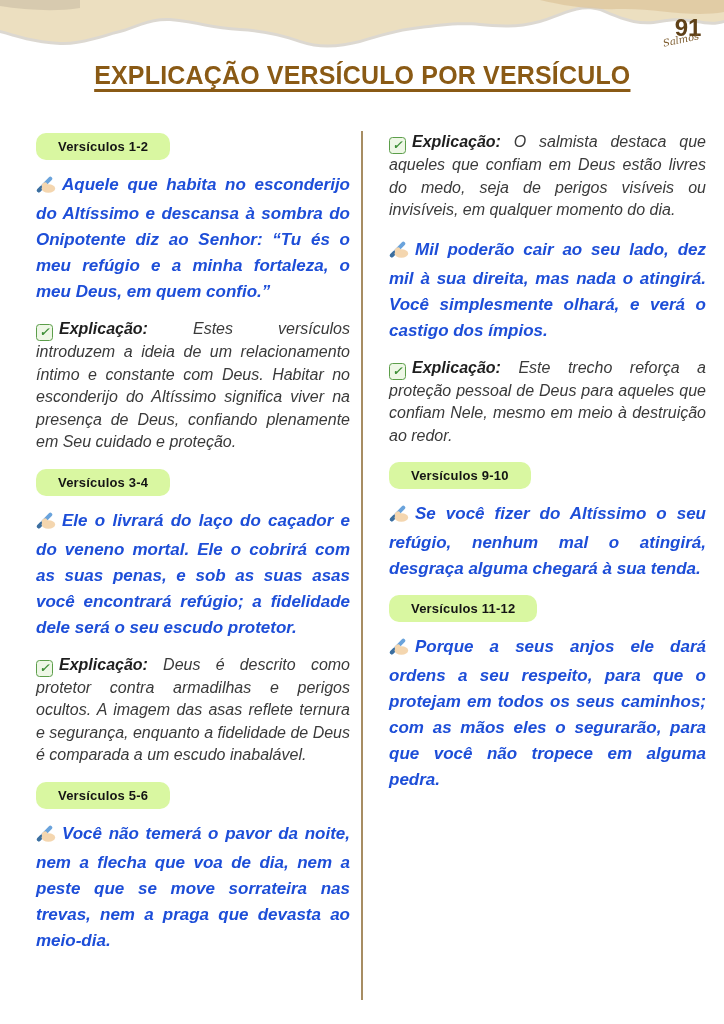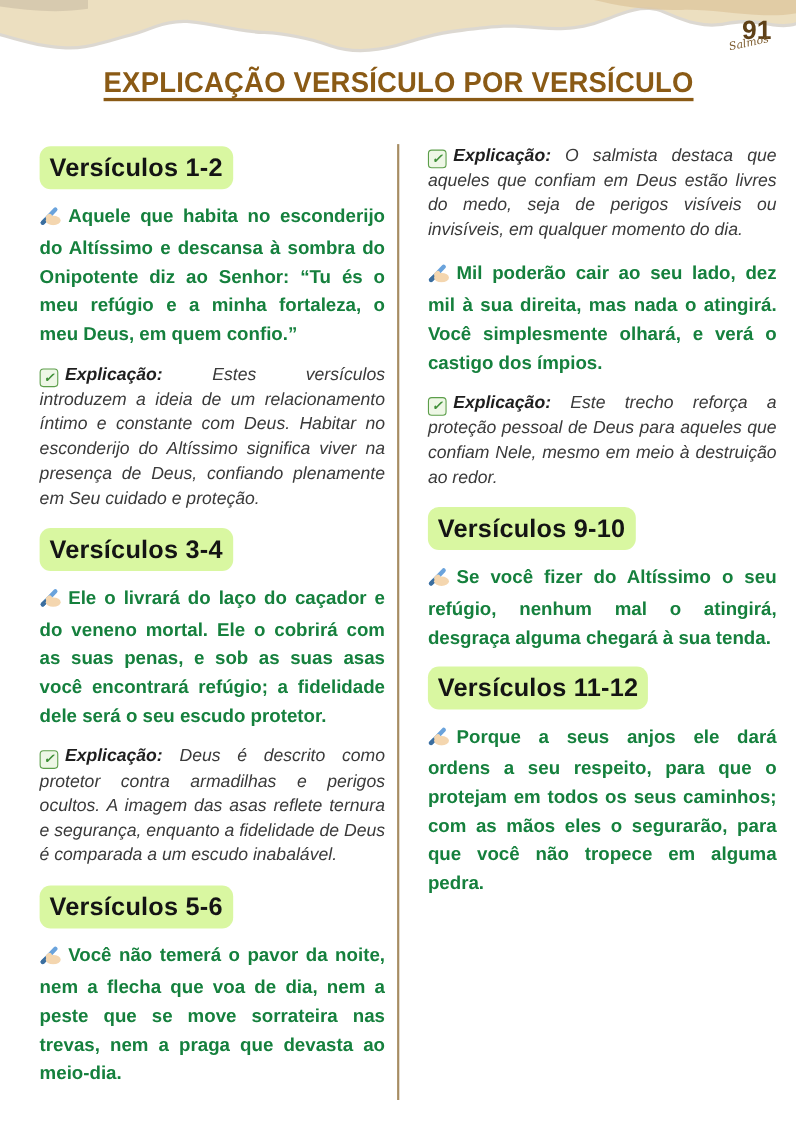--- a/index.html
+++ b/index.html
@@ -27,27 +27,27 @@
 
   
   .divider{position:absolute;left:361px;top:131px;width:2px;height:869px;background:#a78d63;}
   .col{position:absolute;top:131px;}
   .col-left{left:36px;width:314px;}
   .col-right{left:389px;width:317px;}
 
   
   .block-header{margin:2px 0 12px 0;}
   .badge{
-    display:inline-block;background:#d9f7a1;border-radius:10px;padding:6px 9px;
-    font-size:23px;font-weight:bold;color:#141414;letter-spacing:0.2px;
+    display:inline-block;background:#d9f7a1;border-radius:10px;padding:6px 22px;
+    font-size:13px;font-weight:bold;color:#141414;letter-spacing:0.2px;
   }
 
   
   .verse{
-    margin:0 0 13px 0;text-align:justify;color:#15803d;font-weight:bold;
+    margin:0 0 13px 0;text-align:justify;color:#1d4ed8;font-weight:bold;font-style:italic;
     font-size:17px;line-height:26px;
   }
   .wh{display:inline-block;vertical-align:-3px;margin-right:5px;font-style:normal;}
 
   
   .expl{
     margin:0 0 15px 0;text-align:justify;color:#3a3a3a;font-size:16px;line-height:22.5px;font-style:italic;
   }
   .expl b{color:#1e1e1e;}
   .check{

